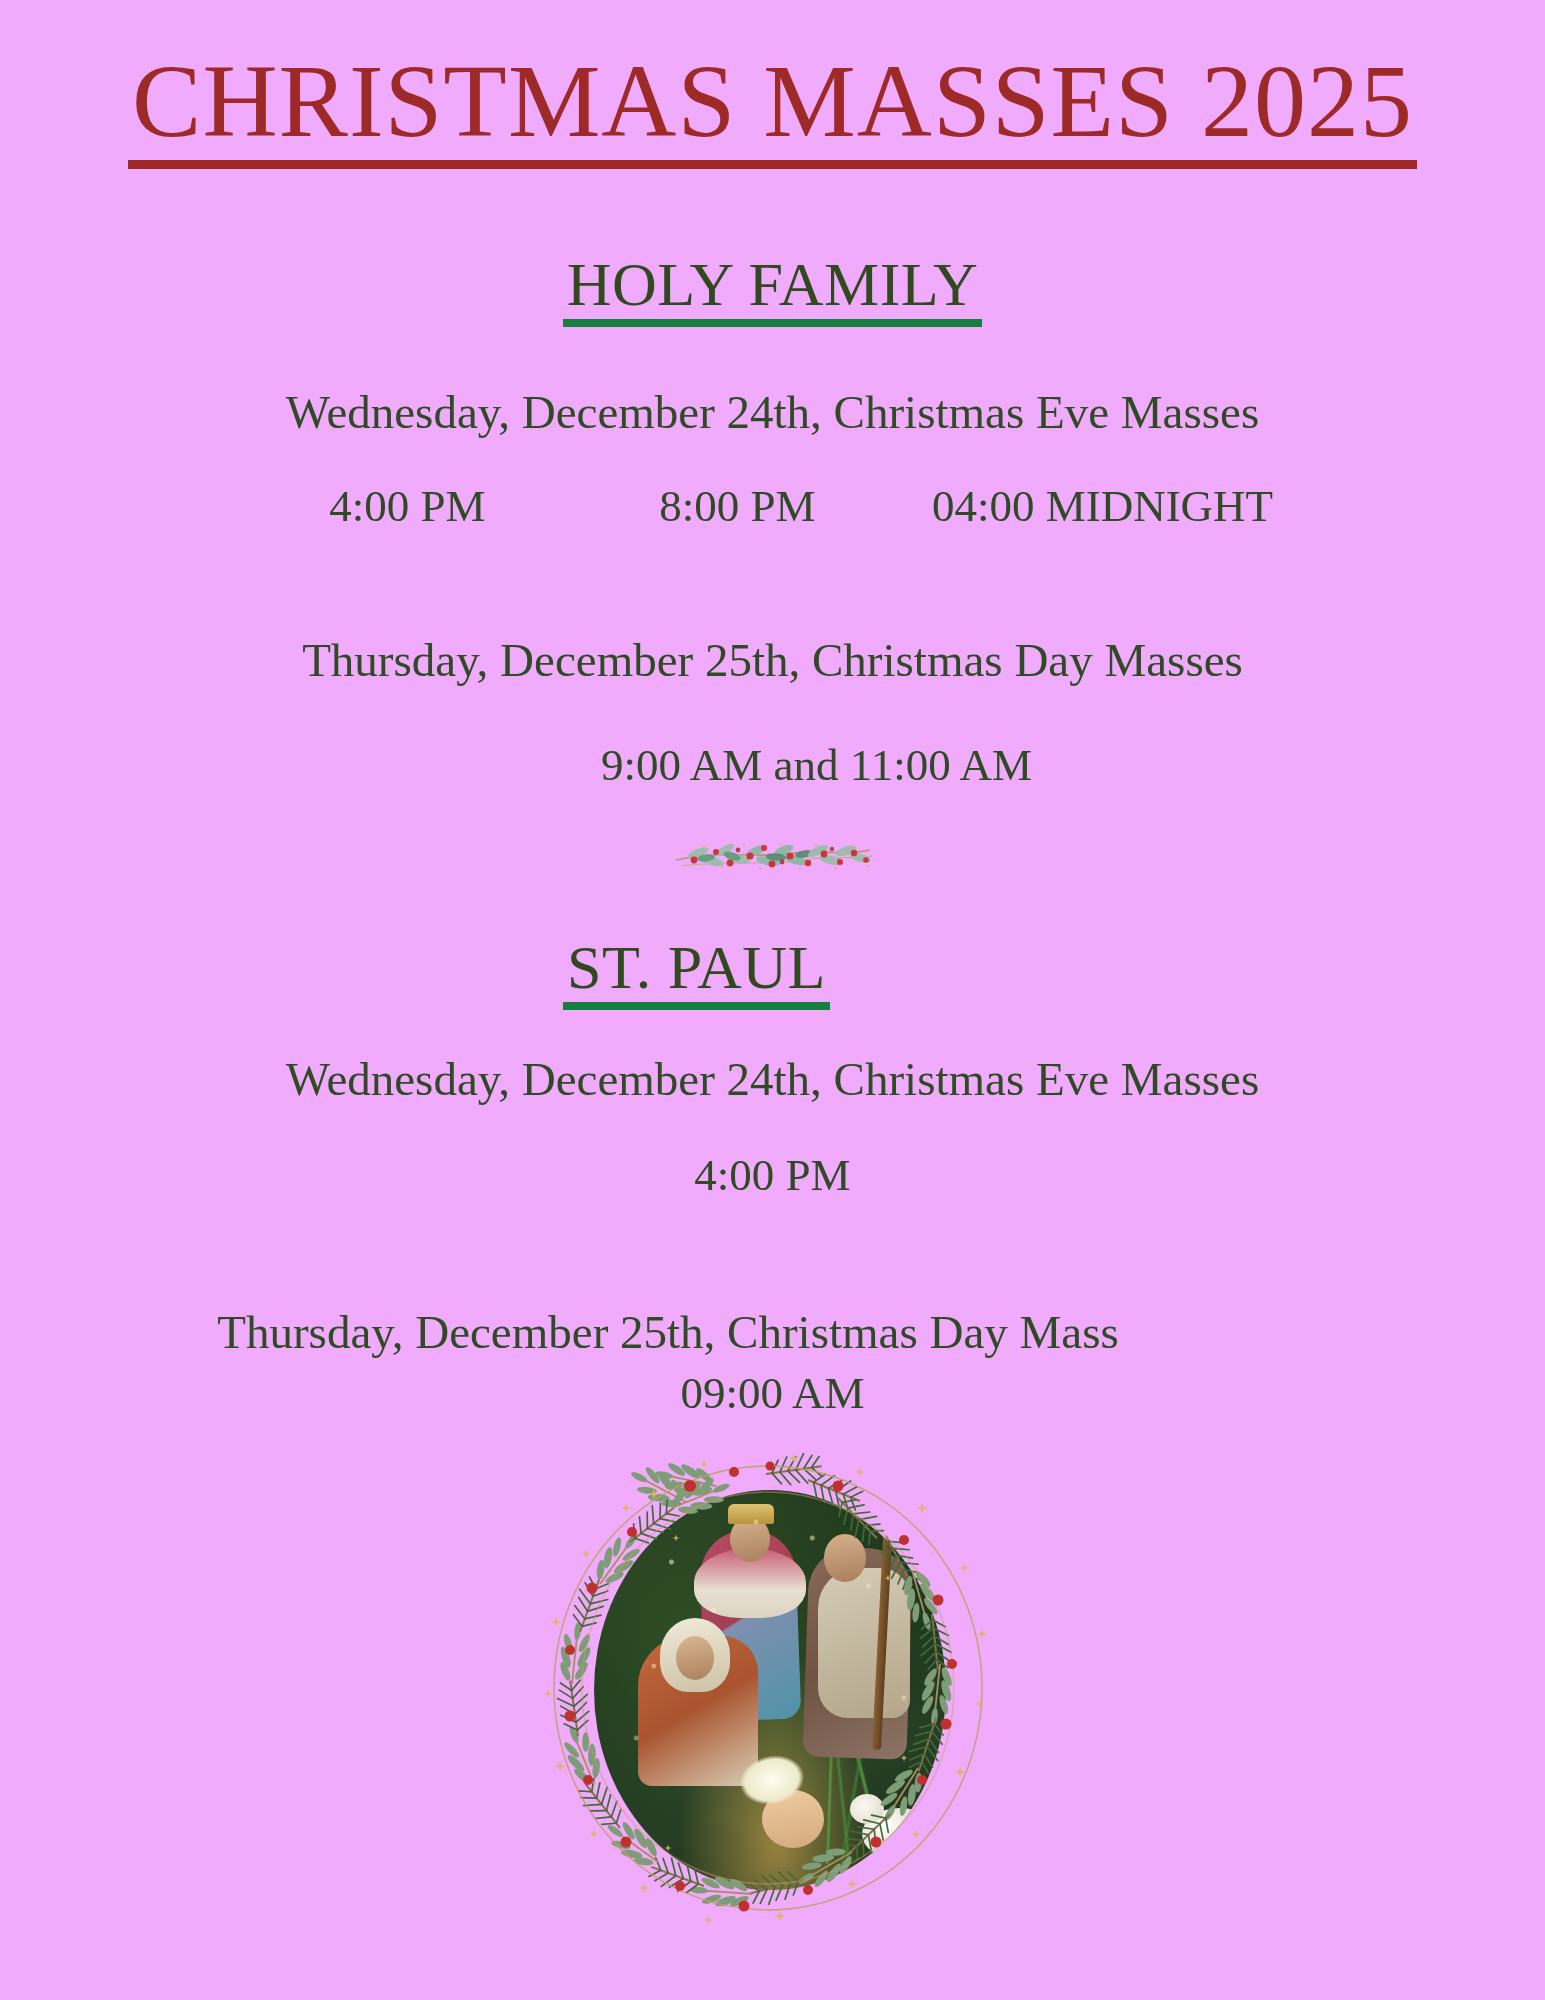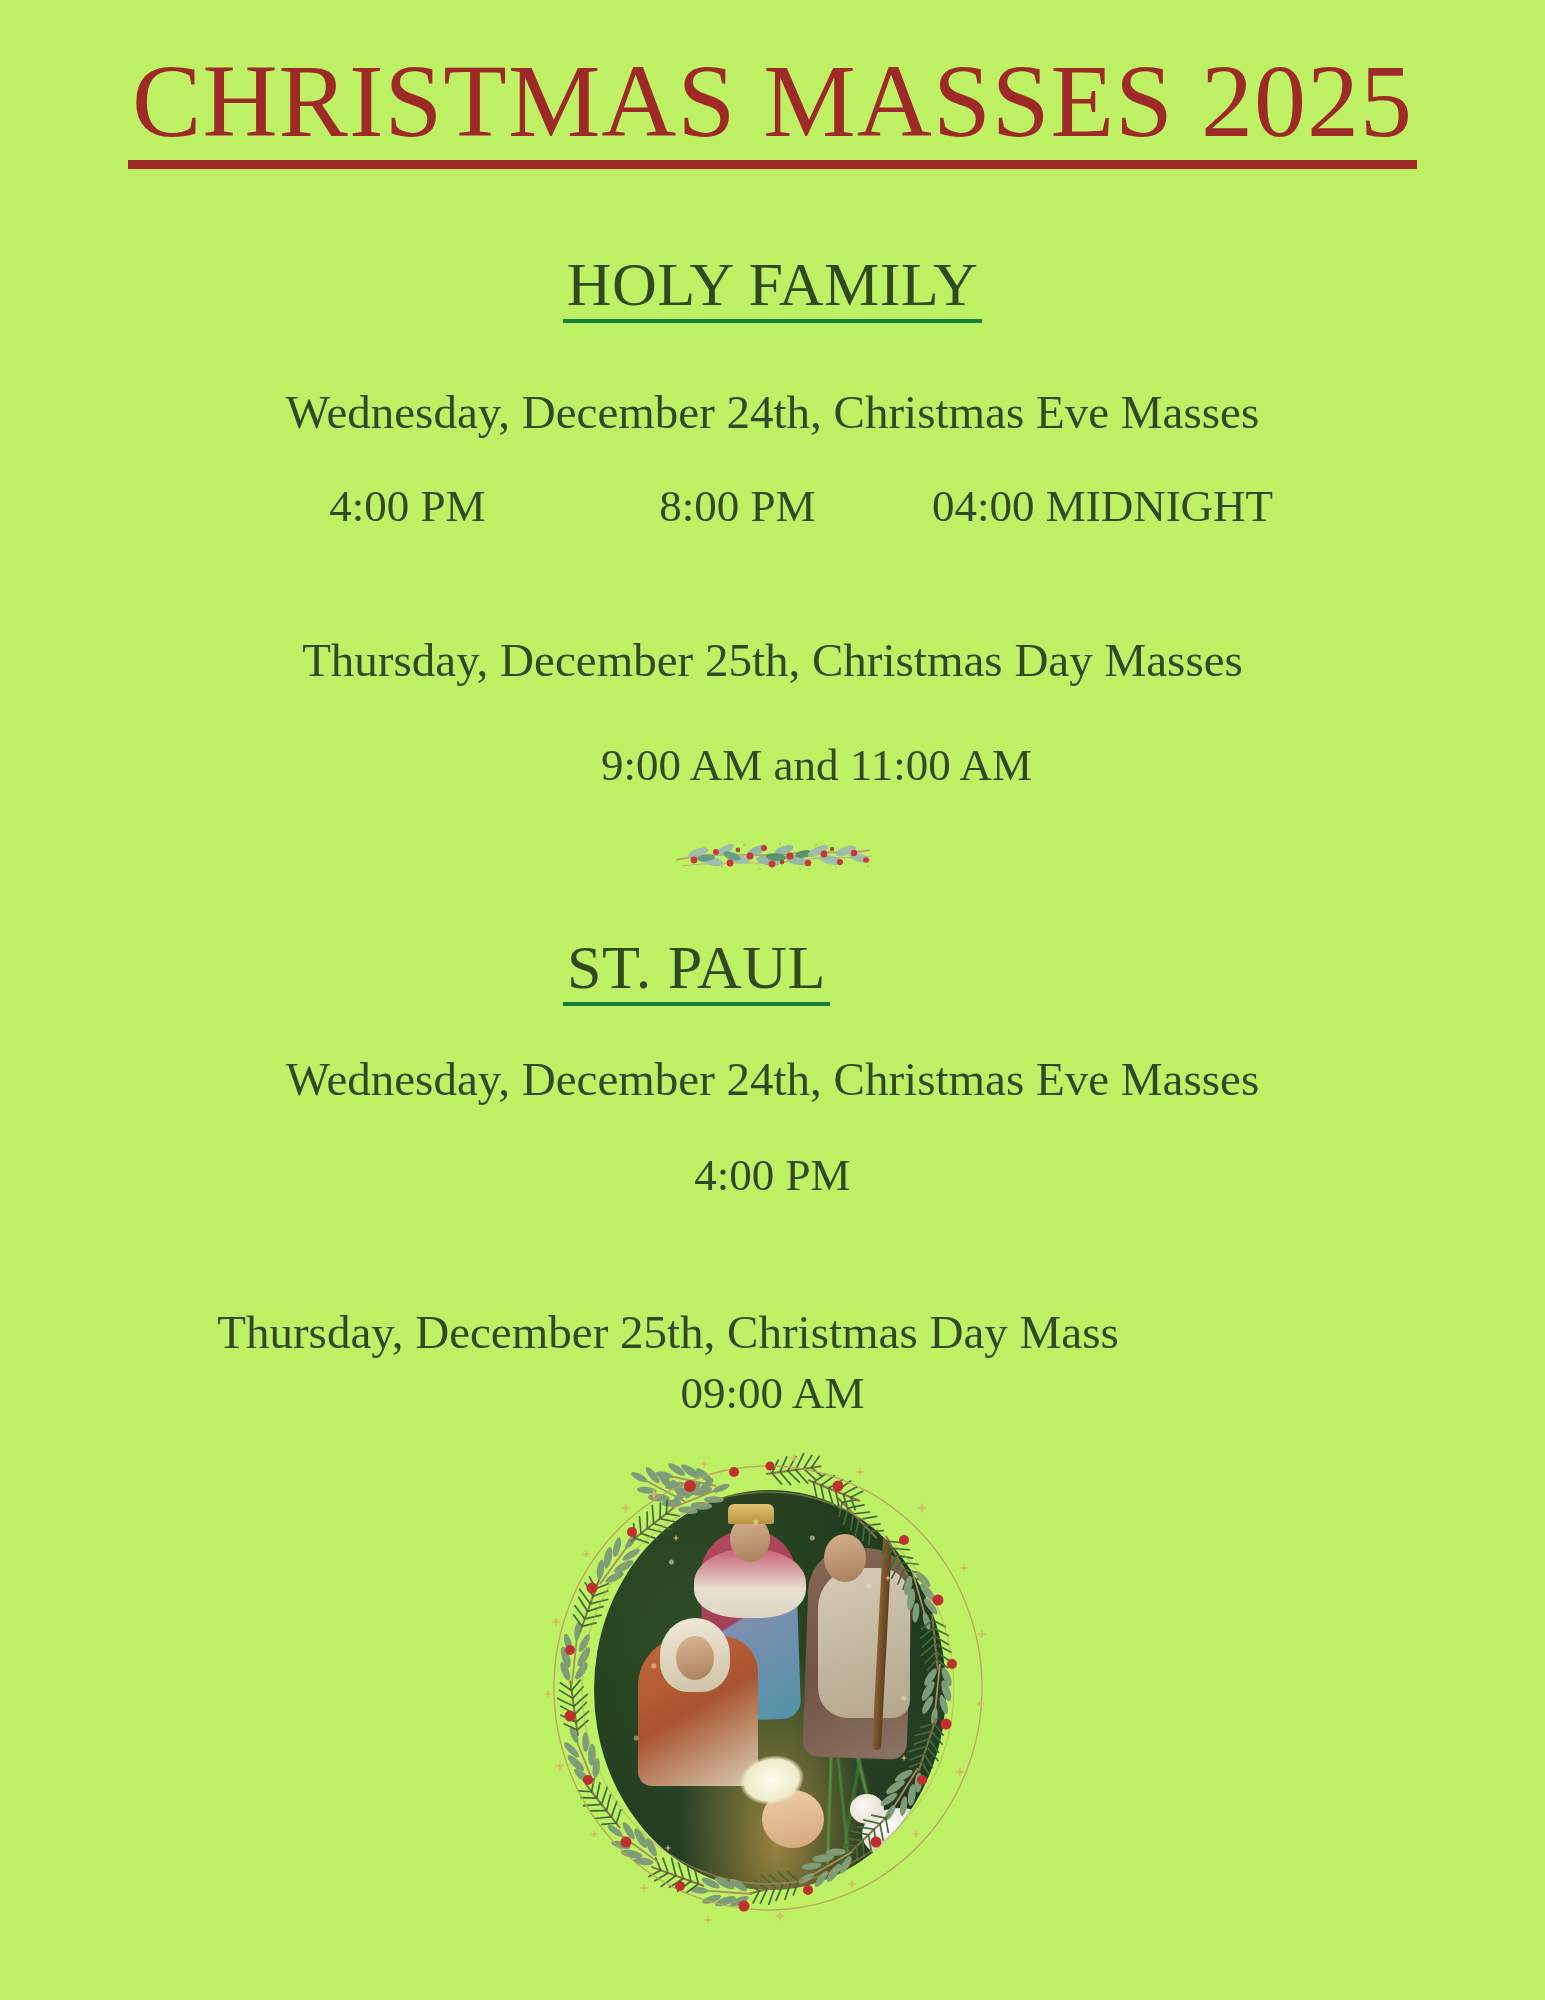--- a/index.html
+++ b/index.html
@@ -13,21 +13,21 @@
     background: #f7f6e9;
     font-family: "Liberation Serif", "DejaVu Serif", serif;
     overflow: hidden;
     position: relative;
   }
 
   .flyer {
     position: relative;
     width: 1545px;
     height: 2000px;
-    background: #bef264;
+    background: #f0abfc;
     box-sizing: border-box;
   }
 
   
   .title-wrap {
     position: absolute;
     left: 0;
     top: 48px;
     width: 1545px;
     text-align: center;
@@ -49,21 +49,21 @@
     text-align: center;
     font-family: "Liberation Serif", "DejaVu Serif", serif;
     font-size: 62px;
     line-height: 1.05;
     color: #31491f;
     letter-spacing: 0.5px;
   }
   .section-head span.hd {
     display: inline-block;
     padding: 0 4px 2px 4px;
-    border-bottom: 4px solid #15803d;
+    border-bottom: 8px solid #15803d;
     white-space: nowrap;
     text-align: center;
   }
 
   
   .line {
     text-align: center;
     color: #2f4a24;
     font-family: "Liberation Serif", "DejaVu Serif", serif;
     white-space: nowrap;

